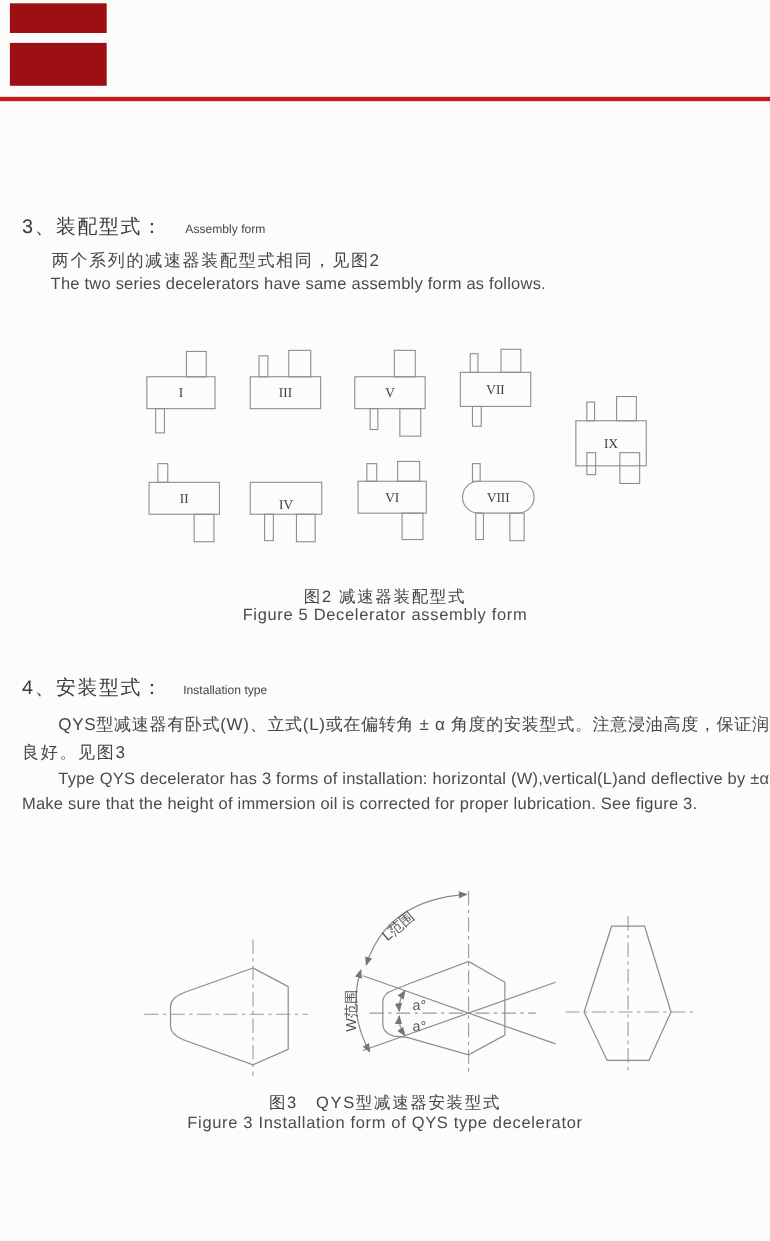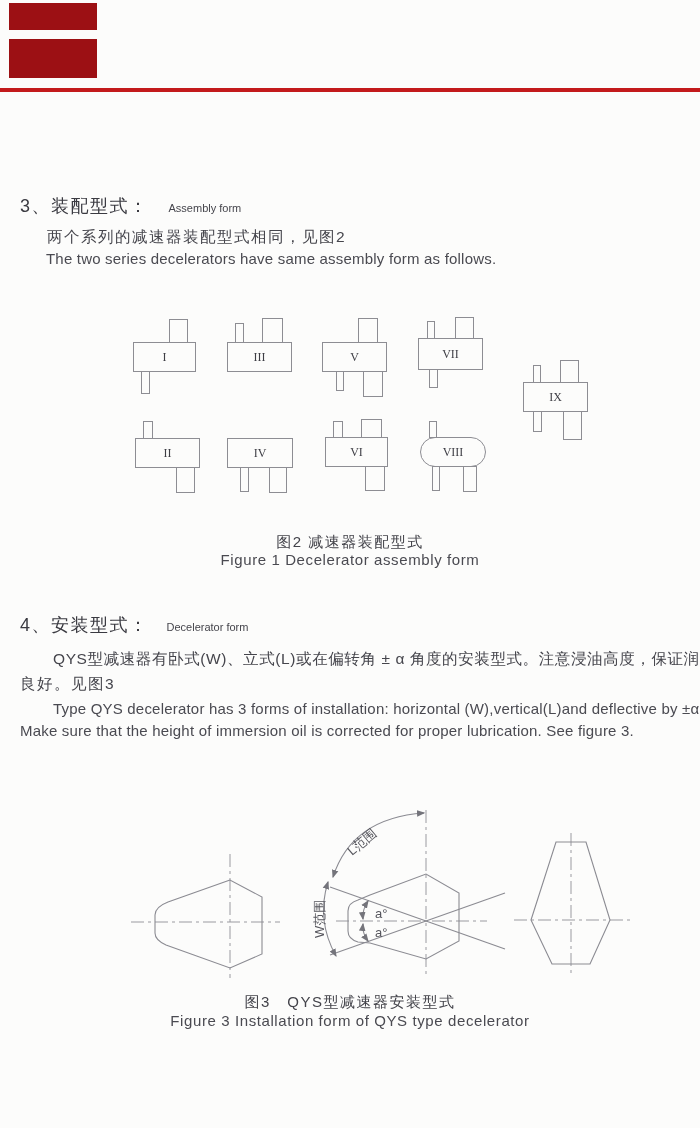--- a/index.html
+++ b/index.html
@@ -70,21 +70,21 @@
       <div class="aform-wrap">
         <div class="rect " style="left: 235px; top: 323px; width: 9px; height: 20px;"></div>
         <div class="rect " style="left: 262px; top: 318px; width: 21px; height: 25px;"></div>
         <div class="rect fbody" style="left: 227px; top: 342px; width: 65px; height: 30px;">
           <span class="aform-label">III</span>
         </div>
       </div>
       <div class="aform-wrap">
         <div class="rect " style="left: 240px; top: 467px; width: 9px; height: 25px;"></div>
         <div class="rect " style="left: 269px; top: 467px; width: 18px; height: 26px;"></div>
-        <div class="rect fbody" style="left: 227px; top: 438px; width: 66px; height: 30px;">
+        <div class="rect fbody" style="left: 227px; top: 438px; width: 66px; height: 30px; align-items: flex-end;">
           <span class="aform-label">IV</span>
         </div>
       </div>
       <div class="aform-wrap">
         <div class="rect " style="left: 358px; top: 318px; width: 20px; height: 25px;"></div>
         <div class="rect " style="left: 336px; top: 371px; width: 8px; height: 20px;"></div>
         <div class="rect " style="left: 363px; top: 371px; width: 20px; height: 26px;"></div>
         <div class="rect fbody" style="left: 322px; top: 342px; width: 65px; height: 30px;">
           <span class="aform-label">V</span>
         </div>
@@ -111,31 +111,31 @@
         <div class="rect " style="left: 463px; top: 466px; width: 14px; height: 26px;"></div>
         <div class="rect fbody" style="left: 420px; top: 437px; width: 66px; height: 30px; border-radius: 15px;">
           <span class="aform-label">VIII</span>
         </div>
       </div>
       <div class="aform-wrap">
         <div class="rect " style="left: 533px; top: 365px; width: 8px; height: 18px;"></div>
         <div class="rect " style="left: 560px; top: 360px; width: 19px; height: 23px;"></div>
         <div class="rect " style="left: 533px; top: 411px; width: 9px; height: 21px;"></div>
         <div class="rect " style="left: 563px; top: 411px; width: 19px; height: 29px;"></div>
-        <div class="rect fbody" style="left: 523px; top: 382px; width: 65px; height: 30px;">
+        <div class="rect fbody" style="left: 523px; top: 382px; width: 65px; height: 42px;">
           <span class="aform-label">IX</span>
         </div>
       </div>
     </div>
   <div class="cap cap-zh" style="top:533px;">图2 减速器装配型式</div>
-  <div class="cap cap-en" style="top:551px;">Figure 1 Decelerator assembly form</div>
+  <div class="cap cap-en" style="top:551px;">Figure 5 Decelerator assembly form</div>
 
   <div class="heading" style="left:20px;top:613px;">
     <span class="h-zh">4、安装型式：</span>
-    <span class="h-en">Decelerator form</span>
+    <span class="h-en">Installation type</span>
   </div>
   <div class="t-zh" style="left:53px;top:649px;letter-spacing:.6px;">QYS型减速器有卧式(W)、立式(L)或在偏转角 ± α 角度的安装型式。注意浸油高度，保证润滑</div>
   <div class="t-zh" style="left:20px;top:674px;">良好。见图3</div>
   <div class="t-en" style="left:53px;top:700px;">Type QYS decelerator has 3 forms of installation: horizontal (W),vertical(L)and deflective by ±α,</div>
   <div class="t-en" style="left:20px;top:722px;">Make sure that the height of immersion oil is corrected for proper lubrication. See figure 3.</div>
 
   <svg id="fig3svg" width="540" height="180" viewBox="110 805 540 180">
     <defs>
       <marker id="arr" viewBox="0 0 10 10" refX="8.5" refY="5" markerWidth="7.5" markerHeight="7.5" orient="auto-start-reverse">
         <path d="M0,1 L10,5 L0,9 z" fill="#74747b"></path>

